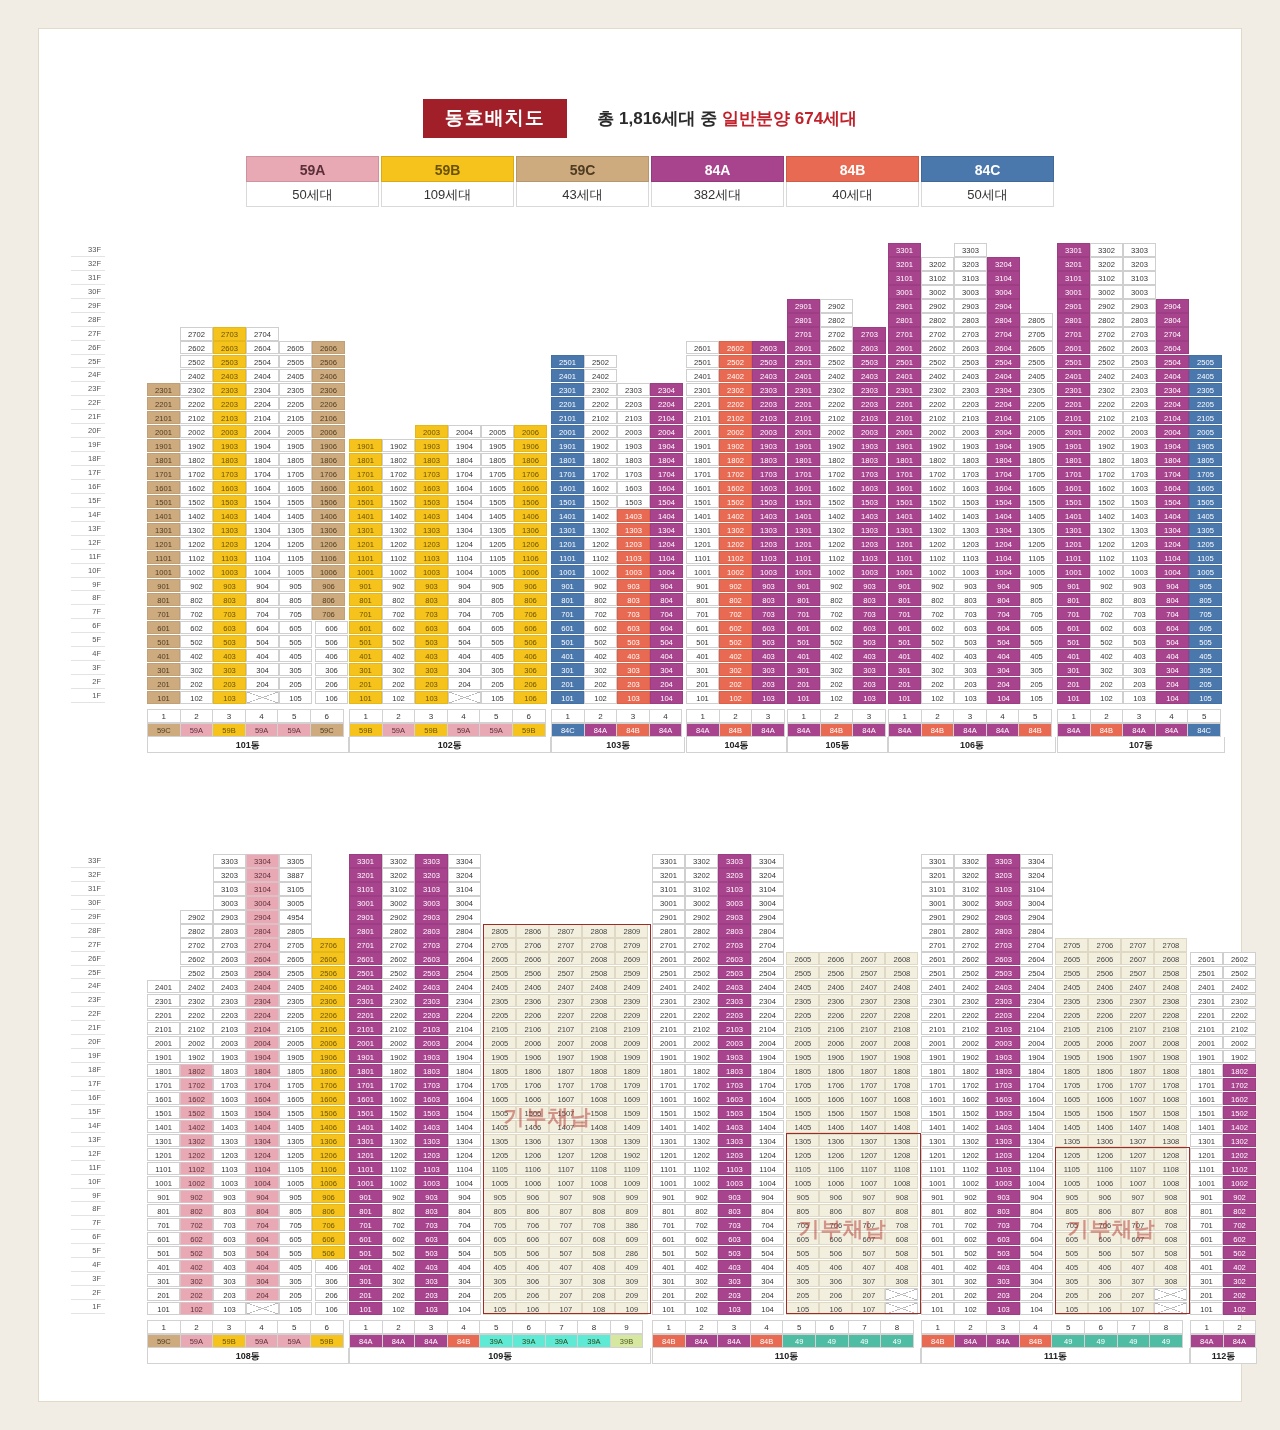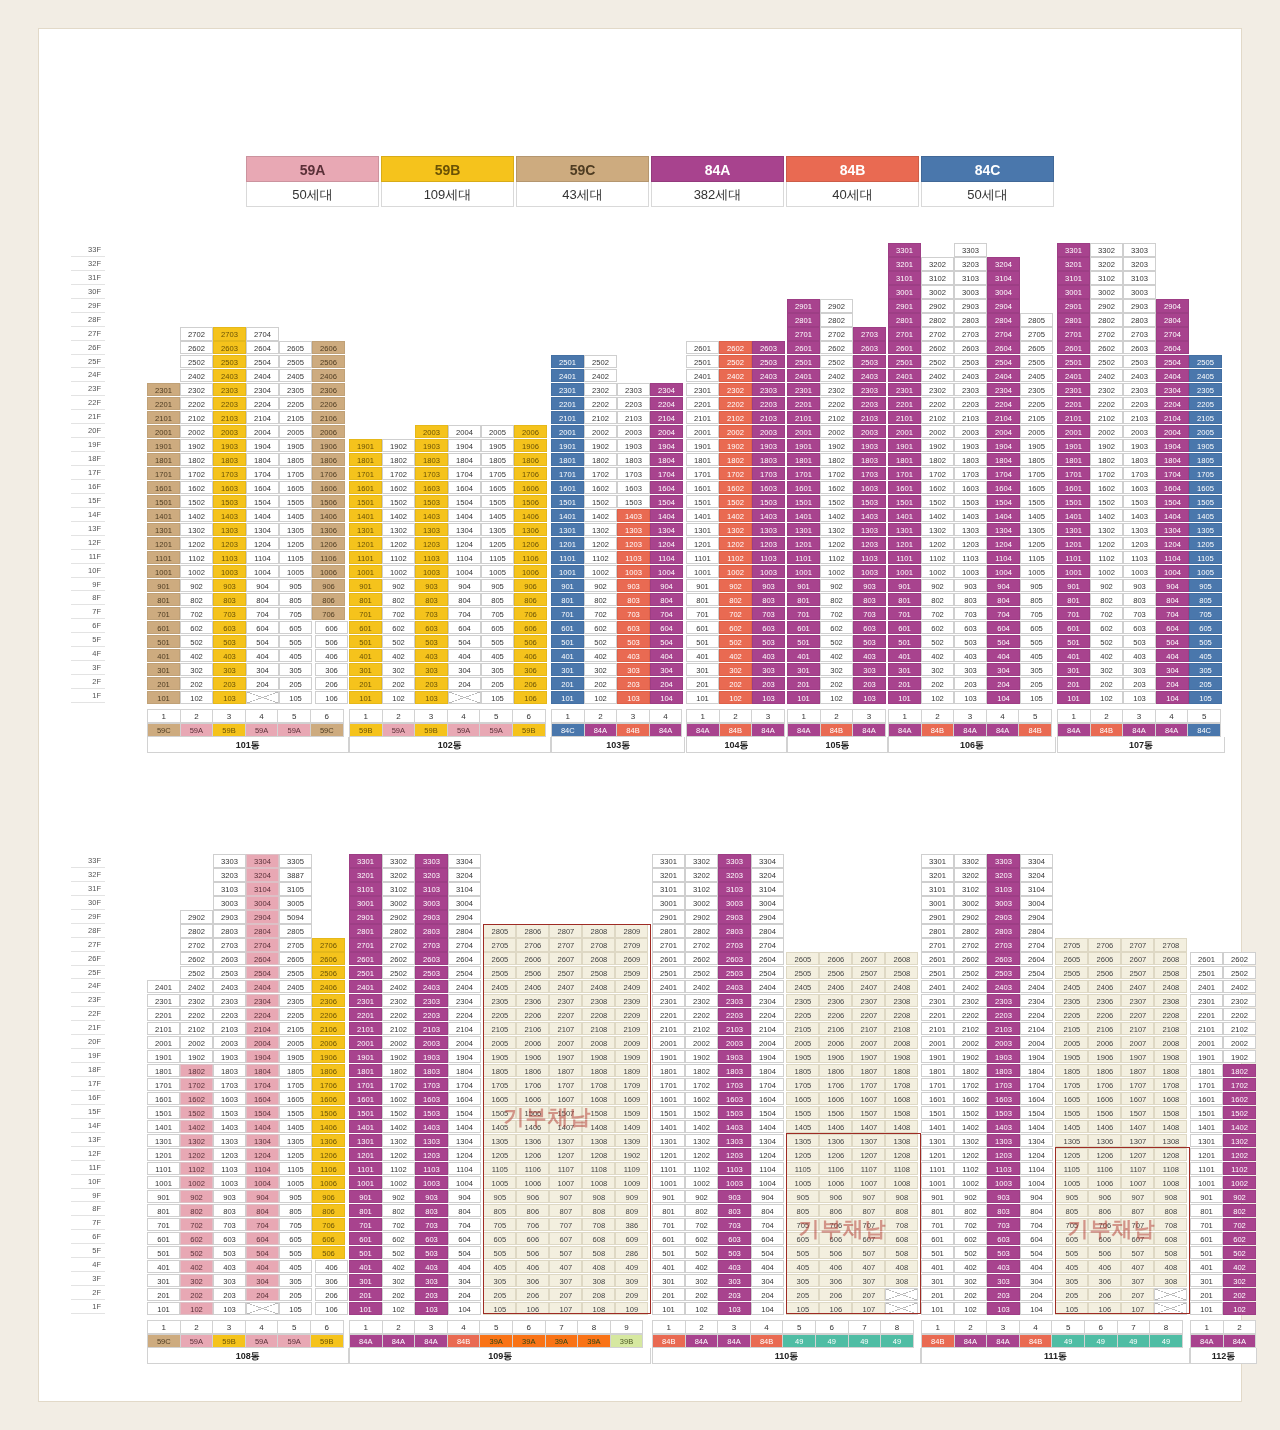--- a/index.html
+++ b/index.html
@@ -70,21 +70,21 @@
   .cell.x::before { background:linear-gradient(to top right, transparent 48%, #b9b9b9 48%, #b9b9b9 52%, transparent 52%); }
   .cell.x::after  { background:linear-gradient(to bottom right, transparent 48%, #b9b9b9 48%, #b9b9b9 52%, transparent 52%); }
 
   
   .t-59A { background:#e8a8b4; color:#5a3038; border-color:#ddc0c6;}
   .t-59B { background:#f5c31c; color:#6a5205; border-color:#e5b81a;}
   .t-59C { background:#cdab7f; color:#4e3c22; border-color:#c0a177;}
   .t-84A { background:#a8438e; color:#ffffff; border-color:#9d3e85;}
   .t-84B { background:#e96a52; color:#ffffff; border-color:#dd6149;}
   .t-84C { background:#4a77ac; color:#ffffff; border-color:#4470a3;}
-  .t-39A { background:#f97316; color:#2c4414; border-color:#71ab43;}
+  .t-39A { background:#5eead4; color:#2c4414; border-color:#71ab43;}
   .t-39B { background:#d6e8a0; color:#4d5a26; border-color:#c8dd90;}
   .t-49  { background:#4fbda4; color:#ffffff; border-color:#48ae97;}
   .t-none{ background:#fff; color:#333; }
   .t-beige { background:#f3efdf; color:#444; border-color:#ded8c4;}
 
   
   .redbox { position:absolute; border:1.5px solid #9e2b24; pointer-events:none; }
   .wm {
     position:absolute; color:#b33b33; opacity:.5;
     font-size:21px; font-weight:bold; letter-spacing:1px;
@@ -104,20 +104,24 @@
     height:16px; line-height:16px; text-align:center;
     font-size:9px; font-weight:bold; color:#222;
     border:1px solid #d2d2d2; border-top:none; background:#fff;
   }
 </style>
 </head>
 <body>
 
 <div id="page">
 
+  <div class="header">
+    <span class="header-badge">동호배치도</span>
+    <span class="header-sub"><span>총 1,816세대 중 </span><span class="hl">일반분양 674세대</span></span>
+  </div>
 
   <div class="legend" id="legend">
       <div class="legend-item">
         <div class="legend-top" style="background: rgb(232, 168, 180); color: rgb(90, 48, 56);">59A</div>
         <div class="legend-bot">50세대</div>
       </div>
       <div class="legend-item">
         <div class="legend-top" style="background: rgb(245, 195, 28); color: rgb(106, 82, 5);">59B</div>
         <div class="legend-bot">109세대</div>
       </div>
@@ -1537,21 +1541,21 @@
             <div class="cell t-59A">404</div>
             <div class="cell t-59A">304</div>
             <div class="cell t-59A">204</div>
             <div class="cell x"></div>
           </div>
           <div class="col">
             <div class="cell t-none">3305</div>
             <div class="cell t-none">3887</div>
             <div class="cell t-none">3105</div>
             <div class="cell t-none">3005</div>
-            <div class="cell t-none">5094</div>
+            <div class="cell t-none">4954</div>
             <div class="cell t-none">2805</div>
             <div class="cell t-none">2705</div>
             <div class="cell t-none">2605</div>
             <div class="cell t-none">2505</div>
             <div class="cell t-none">2405</div>
             <div class="cell t-none">2305</div>
             <div class="cell t-none">2205</div>
             <div class="cell t-none">2105</div>
             <div class="cell t-none">2005</div>
             <div class="cell t-none">1905</div>

